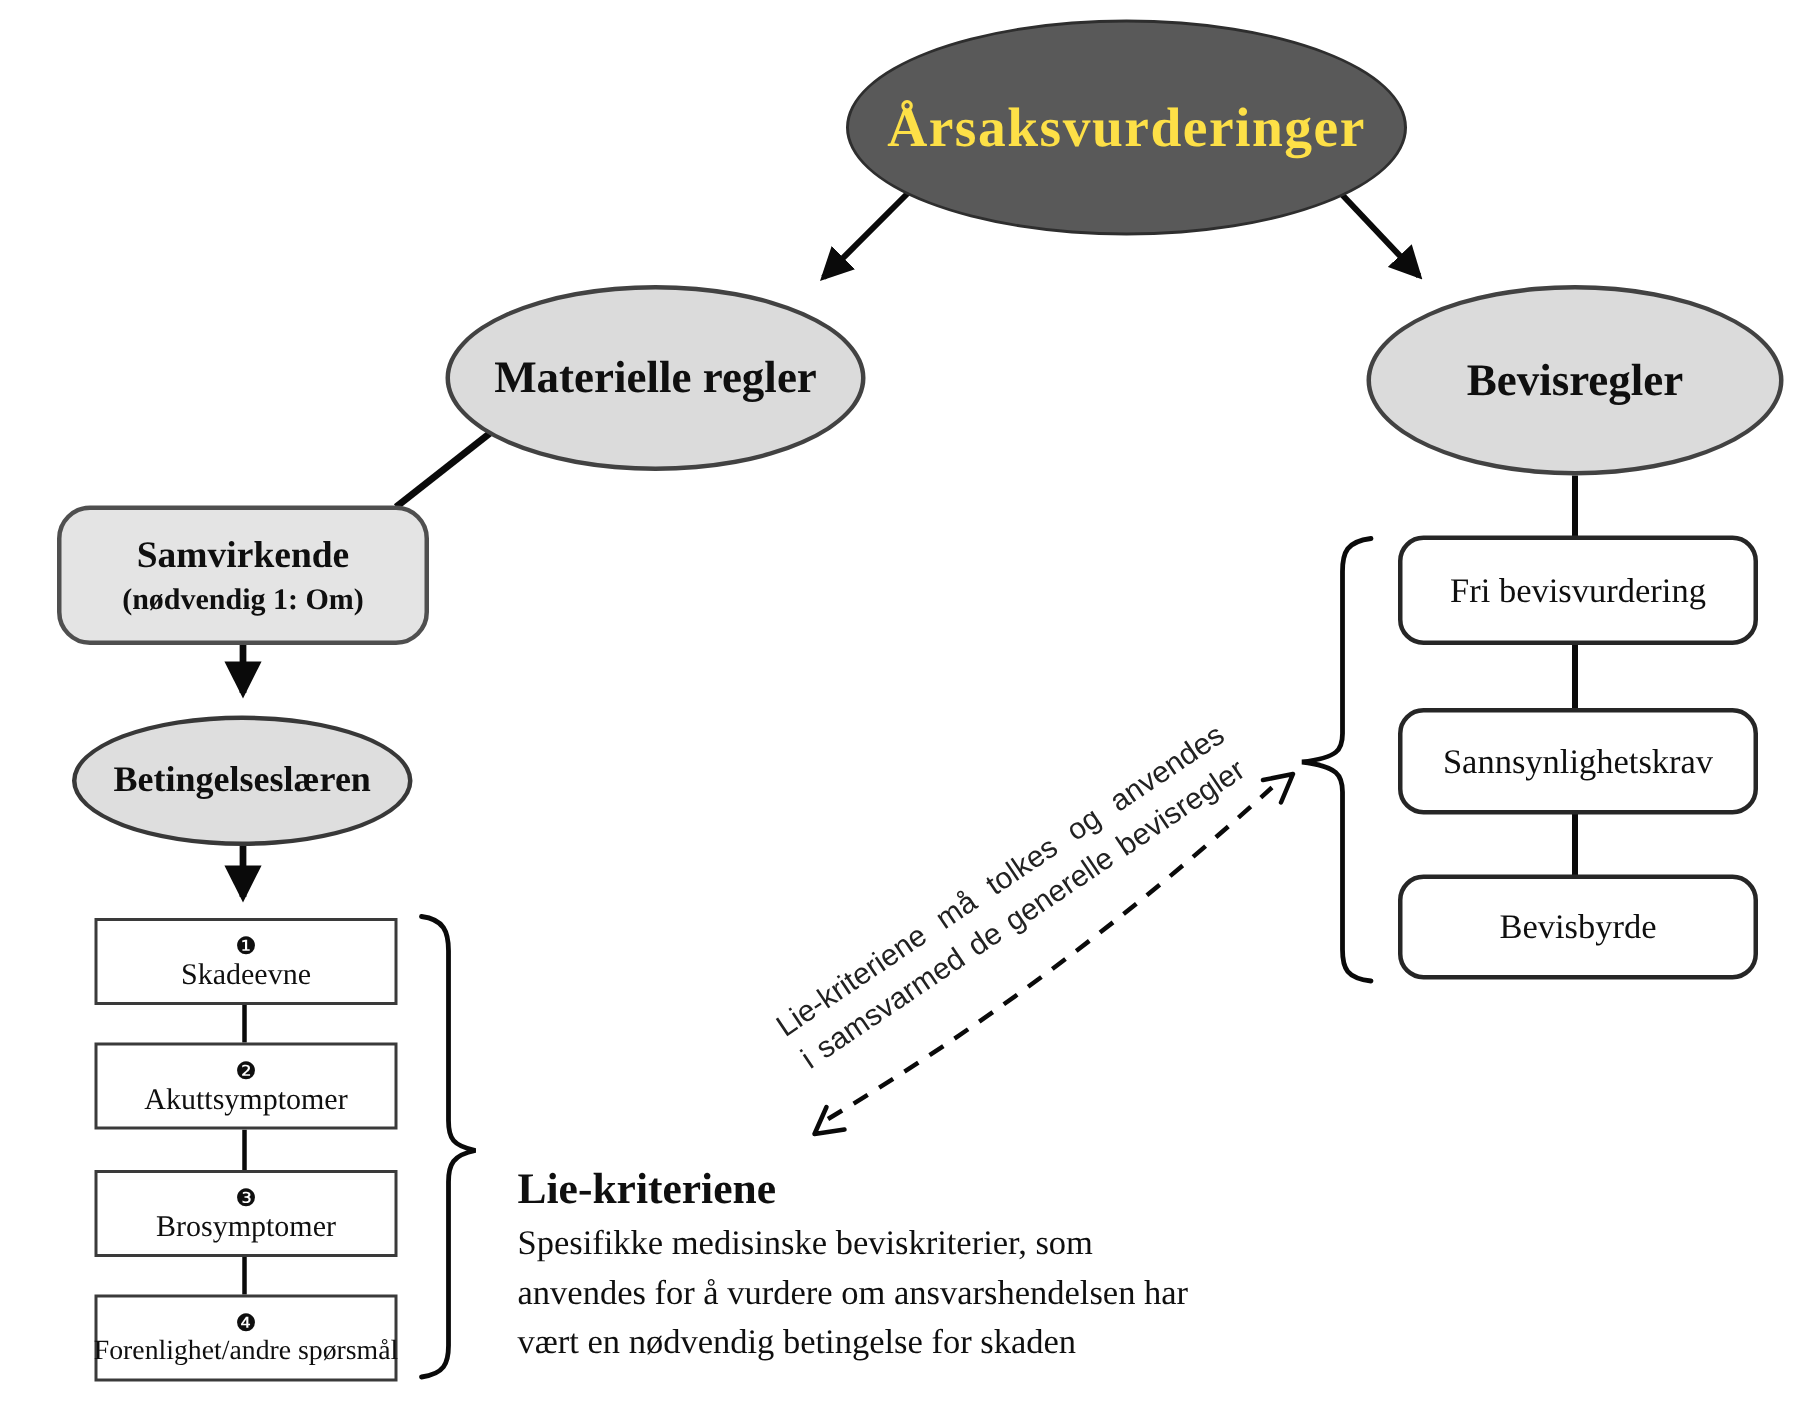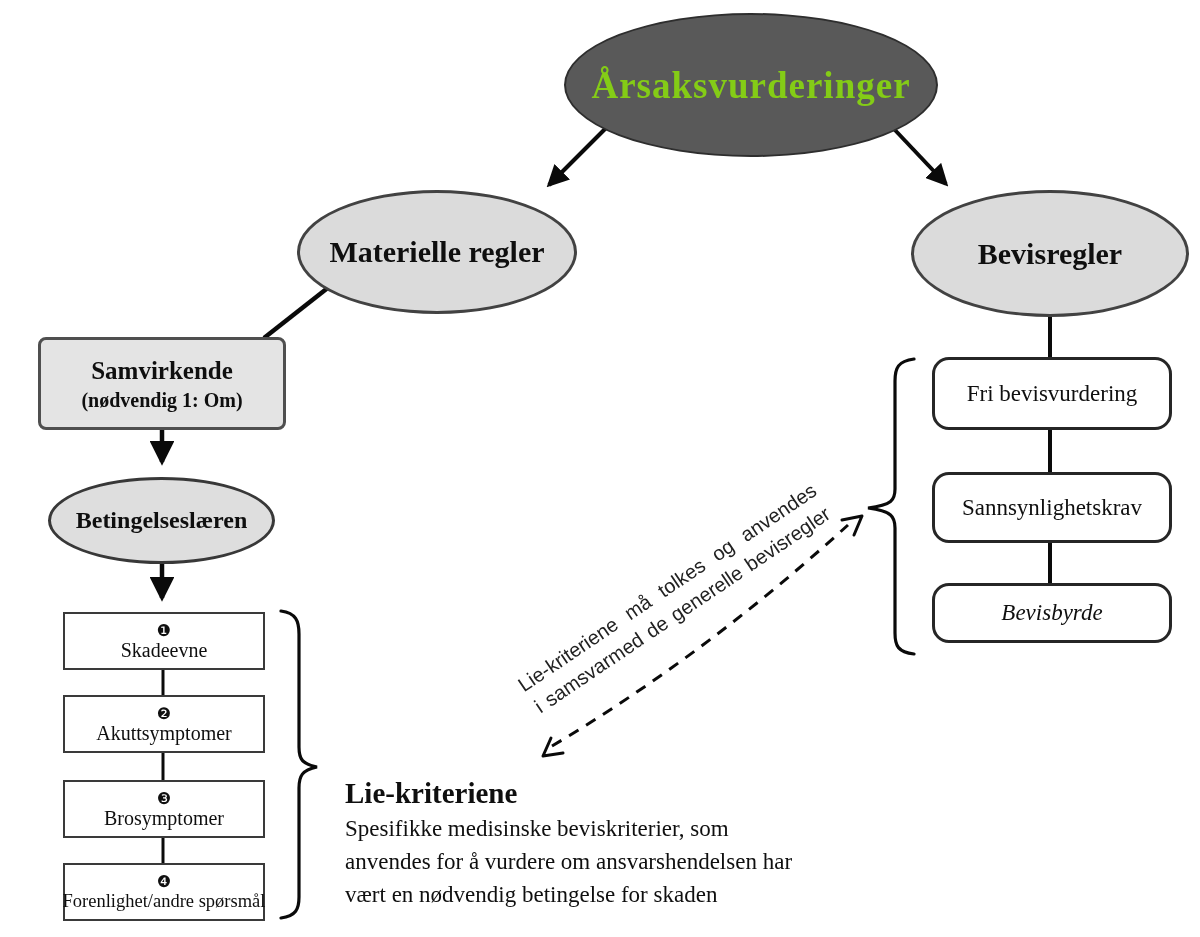--- a/index.html
+++ b/index.html
@@ -19,21 +19,21 @@
     display: flex;
     align-items: center;
     justify-content: center;
     border-radius: 50%;
     text-align: center;
     box-sizing: border-box;
   }
   .root-ellipse {
     background: #595959;
     border: 2px solid #2e2e2e;
-    color: #84cc16;
+    color: #fde047;
     font-weight: bold;
     font-size: 37px;
     letter-spacing: 1px;
   }
   .branch-ellipse {
     background: #dbdbdb;
     border: 3px solid #424242;
     font-weight: bold;
     font-size: 30px;
   }
@@ -41,21 +41,21 @@
     background: #dedede;
     border: 3px solid #383838;
     font-weight: bold;
     font-size: 24px;
     justify-content: center;
   }
   .samvirkende-box {
     position: absolute;
     background: #e4e4e4;
     border: 3px solid #4f4f4f;
-    border-radius: 8px;
+    border-radius: 22px;
     box-sizing: border-box;
     display: flex;
     flex-direction: column;
     align-items: center;
     justify-content: center;
     text-align: center;
     gap: 7px;
   }
   .samvirkende-title { font-weight: bold; font-size: 25px; line-height: 1; }
   .samvirkende-subtitle { font-weight: bold; font-size: 20px; line-height: 1; }
@@ -210,21 +210,21 @@
     <div class="criterion-number">❹</div>
     <div class="criterion-label tight">Forenlighet/andre spørsmål</div>
   </div>
 
   <div class="rule-box" style="top:357px; height:73px;">
     <span>Fri bevisvurdering</span>
   </div>
   <div class="rule-box" style="top:472px; height:71px;">
     <span>Sannsynlighetskrav</span>
   </div>
-  <div class="rule-box" style="top:583px; height:60px;font-style:italic;">
+  <div class="rule-box" style="top:583px; height:70px;">
     <span>Bevisbyrde</span>
   </div>
 
   <div class="lie-title">Lie-kriteriene</div>
   <div class="lie-desc">
     <div>Spesifikke medisinske beviskriterier, som</div>
     <div>anvendes for å vurdere om ansvarshendelsen har</div>
     <div>vært en nødvendig betingelse for skaden</div>
   </div>
 

